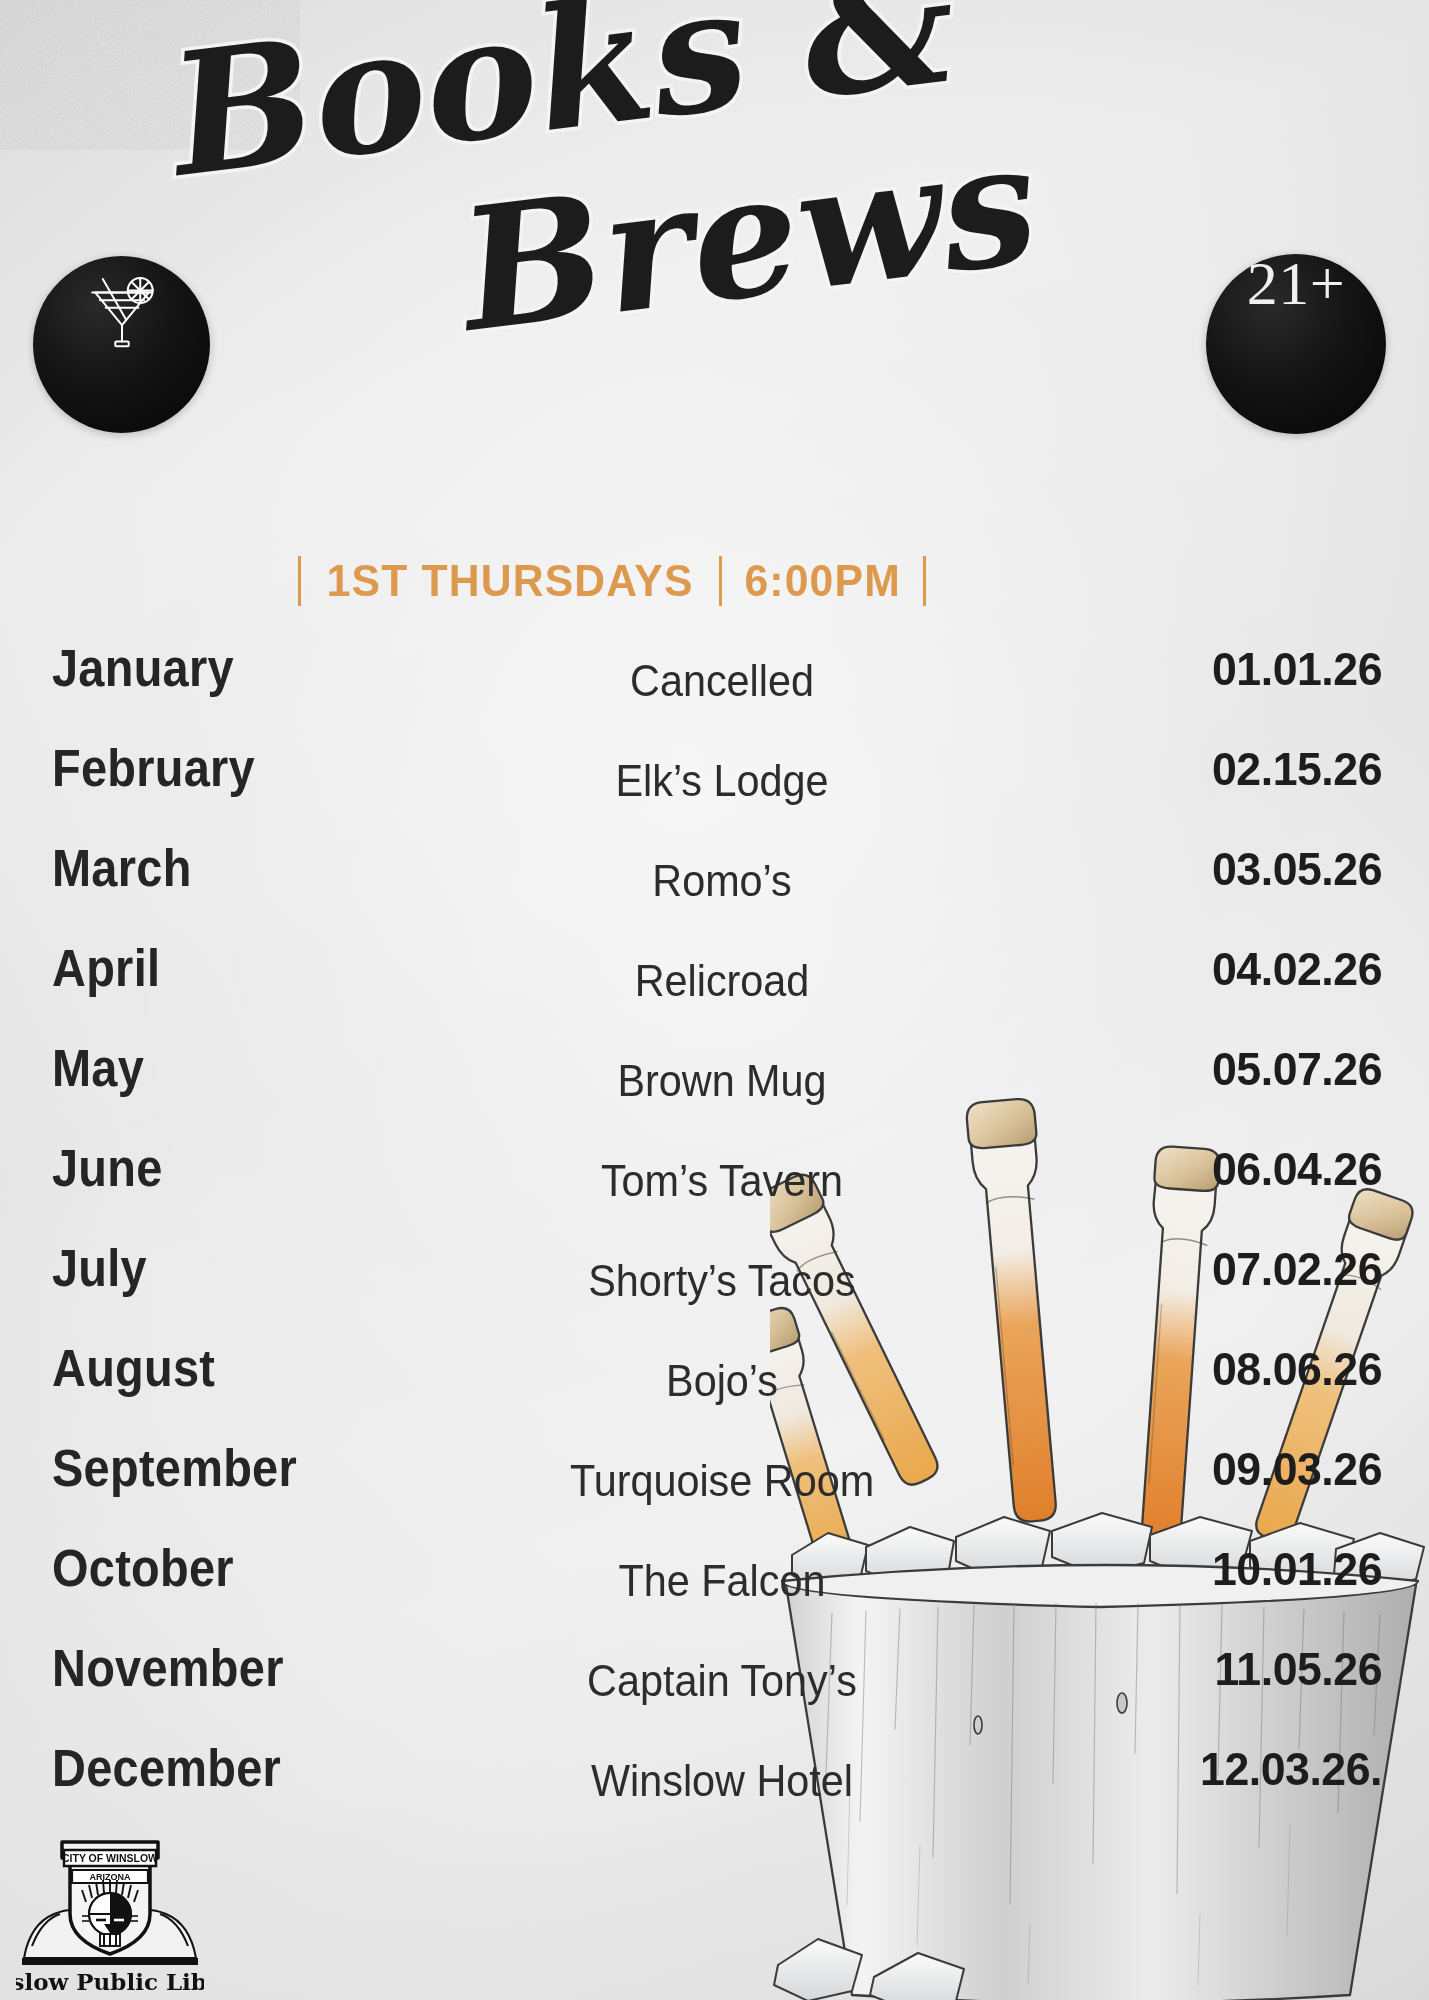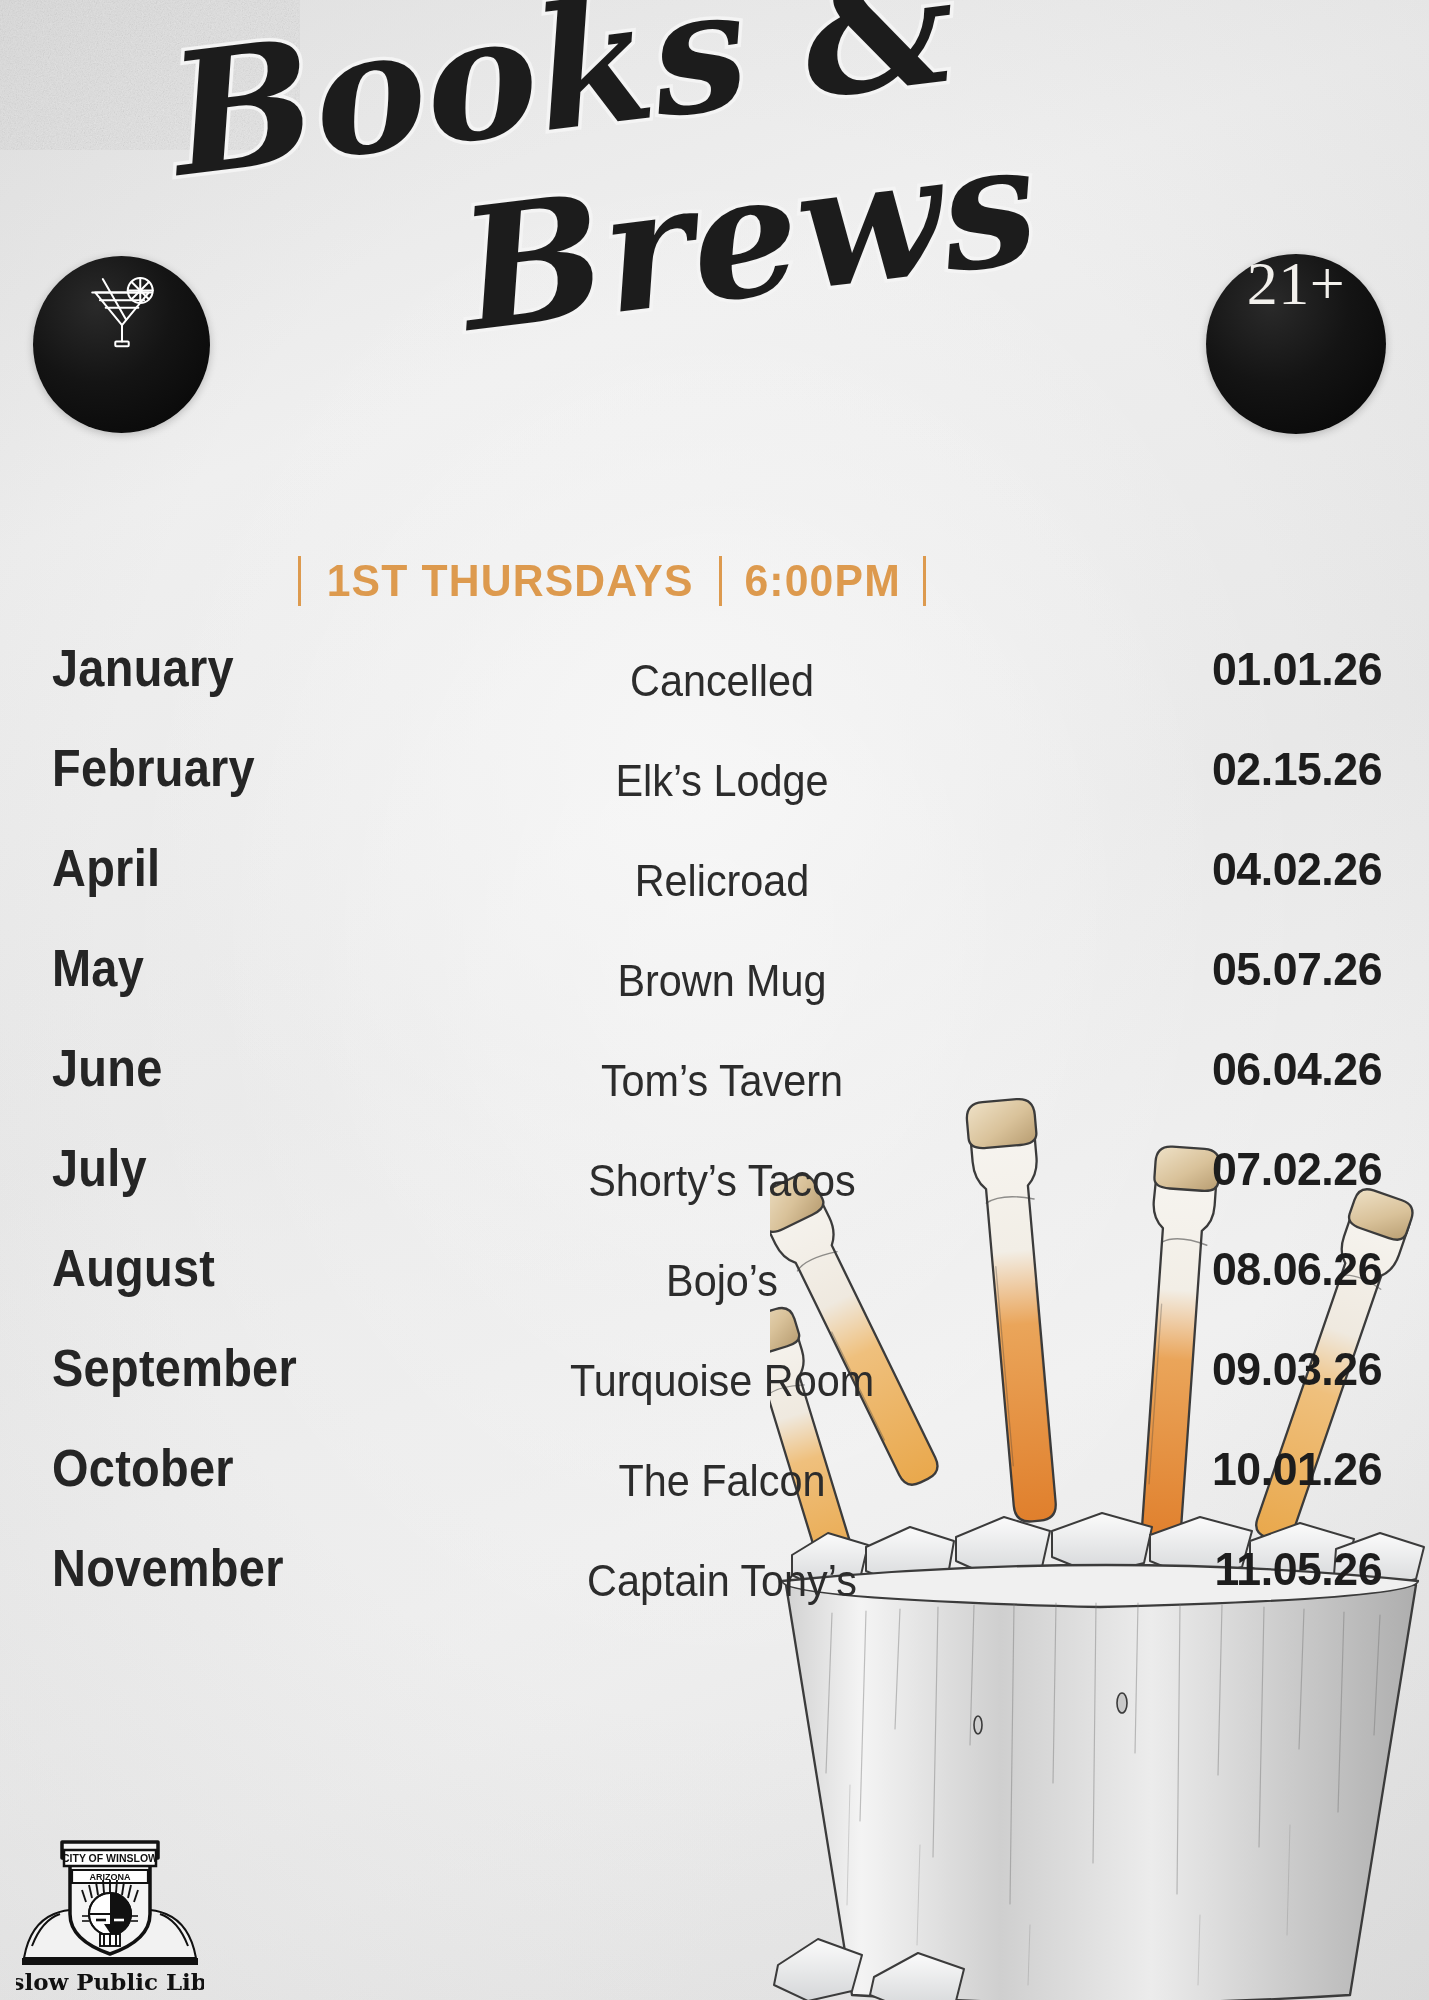--- a/index.html
+++ b/index.html
@@ -373,20 +373,25 @@
       <span class="month">January</span>
       <span class="venue">Cancelled</span>
       <span class="date">01.01.26</span>
     </div>
     <div class="row">
       <span class="month">February</span>
       <span class="venue">Elk’s Lodge</span>
       <span class="date">02.15.26</span>
     </div>
     <div class="row">
+      <span class="month">March</span>
+      <span class="venue">Romo’s</span>
+      <span class="date">03.05.26</span>
+    </div>
+    <div class="row">
       <span class="month">April</span>
       <span class="venue">Relicroad</span>
       <span class="date">04.02.26</span>
     </div>
     <div class="row">
       <span class="month">May</span>
       <span class="venue">Brown Mug</span>
       <span class="date">05.07.26</span>
     </div>
     <div class="row">
@@ -411,20 +416,25 @@
     </div>
     <div class="row">
       <span class="month">October</span>
       <span class="venue">The Falcon</span>
       <span class="date">10.01.26</span>
     </div>
     <div class="row">
       <span class="month">November</span>
       <span class="venue">Captain Tony’s</span>
       <span class="date">11.05.26</span>
+    </div>
+    <div class="row">
+      <span class="month">December</span>
+      <span class="venue">Winslow Hotel</span>
+      <span class="date">12.03.26.</span>
     </div>
   </div>
 
 
   <div id="logo">
     <svg viewBox="0 0 188 170" xmlns="http://www.w3.org/2000/svg">
 
       <g fill="#f2f2f2" stroke="#111" stroke-width="2" stroke-linejoin="round">
         <path d="M8 130 q6 -34 30 -44 q24 -10 56 4 q32 -14 56 -4 q24 10 30 44 z"></path>
         <path d="M16 118 q10 -26 28 -32"></path>

